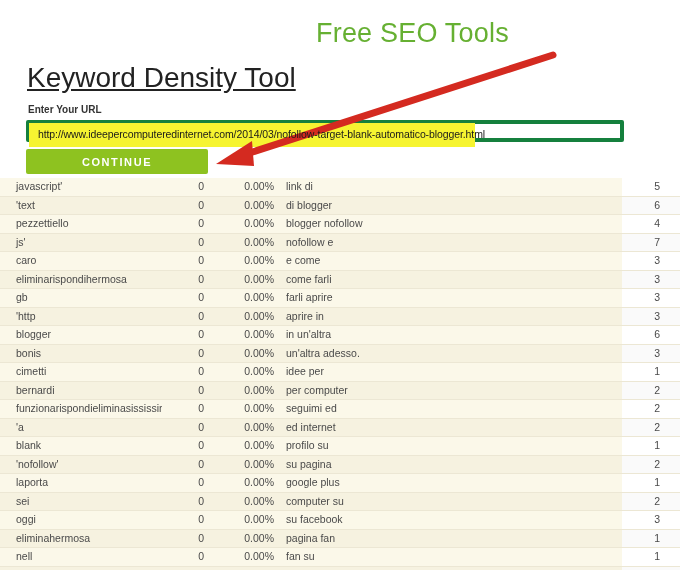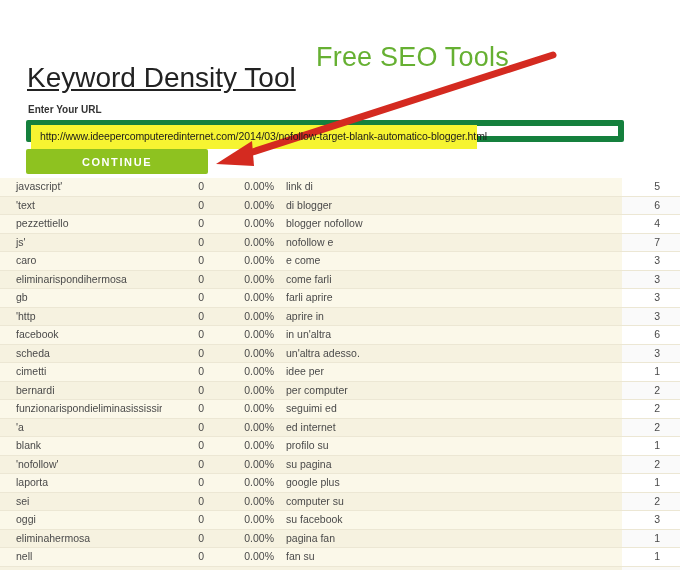--- a/index.html
+++ b/index.html
@@ -24,21 +24,20 @@
   
   .annotation-title {
     position: absolute;
     left: 316px;
     top: 18px;
     font-size: 27px;
     color: #66b032;
     font-family: "Liberation Sans", sans-serif;
     letter-spacing: 0.2px;
     white-space: nowrap;
-    margin-top: 24px;
   }
   .annotation-arrow {
     position: absolute;
     left: 0;
     top: 0;
     width: 680px;
     height: 570px;
     pointer-events: none;
   }
 
@@ -62,21 +61,21 @@
     color: #333333;
     white-space: nowrap;
   }
 
   .url-input-wrap {
     position: absolute;
     left: 26px;
     top: 120px;
     width: 598px;
     height: 22px;
-    border: 6px solid #15803d;
+    border: 4px solid #15803d;
     border-radius: 2px;
     background: #ffffff;
     box-sizing: border-box;
   }
   .url-highlight {
     position: absolute;
     left: -1px;
     top: -1px;
     height: 24px;
     width: 446px;
@@ -233,30 +232,30 @@
           <td class="col-gutter cream"></td>
           <td class="col-keyword cream">'http</td>
           <td class="col-kcount cream">0</td>
           <td class="col-kdens cream">0.00%</td>
           <td class="col-phrase cream">aprire in</td>
           <td class="col-pcount white">3</td>
           <td class="col-pdens white">0.03%</td>
         </tr>
         <tr>
           <td class="col-gutter cream"></td>
-          <td class="col-keyword cream">facebook</td>
+          <td class="col-keyword cream">blogger</td>
           <td class="col-kcount cream">0</td>
           <td class="col-kdens cream">0.00%</td>
           <td class="col-phrase cream">in un'altra</td>
           <td class="col-pcount white">6</td>
           <td class="col-pdens white">0.07%</td>
         </tr>
         <tr>
           <td class="col-gutter cream"></td>
-          <td class="col-keyword cream">scheda</td>
+          <td class="col-keyword cream">bonis</td>
           <td class="col-kcount cream">0</td>
           <td class="col-kdens cream">0.00%</td>
           <td class="col-phrase cream">un'altra adesso.</td>
           <td class="col-pcount white">3</td>
           <td class="col-pdens white">0.03%</td>
         </tr>
         <tr>
           <td class="col-gutter cream"></td>
           <td class="col-keyword cream">cimetti</td>
           <td class="col-kcount cream">0</td>

